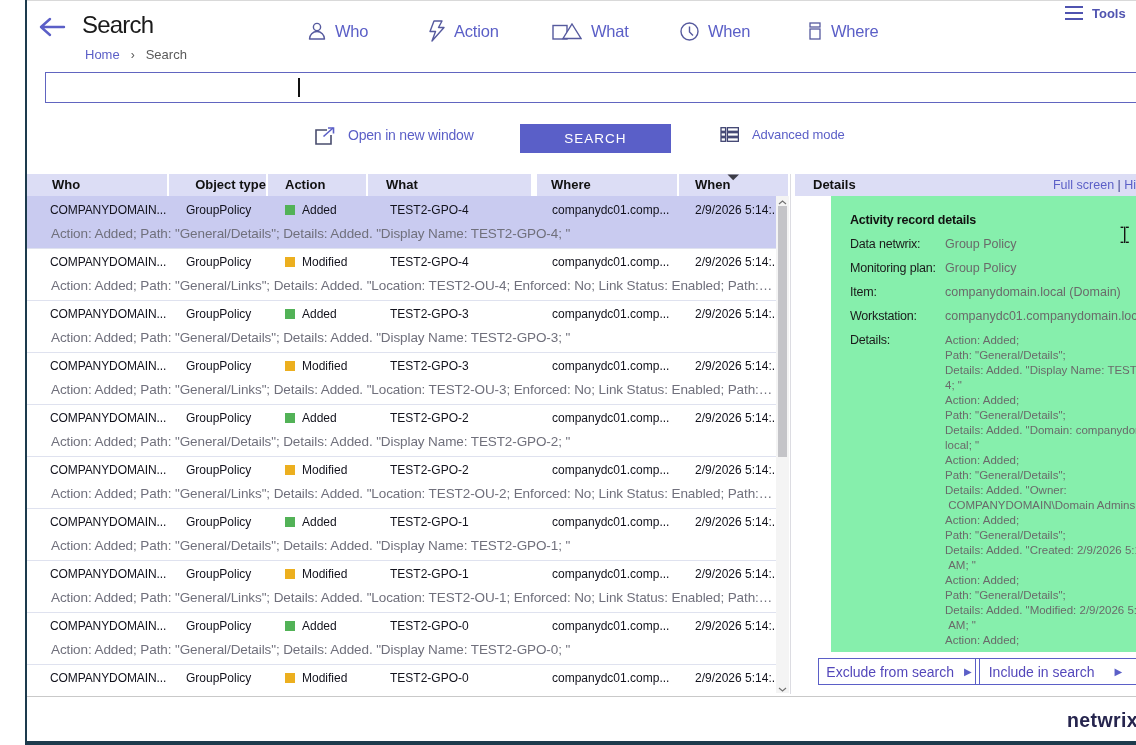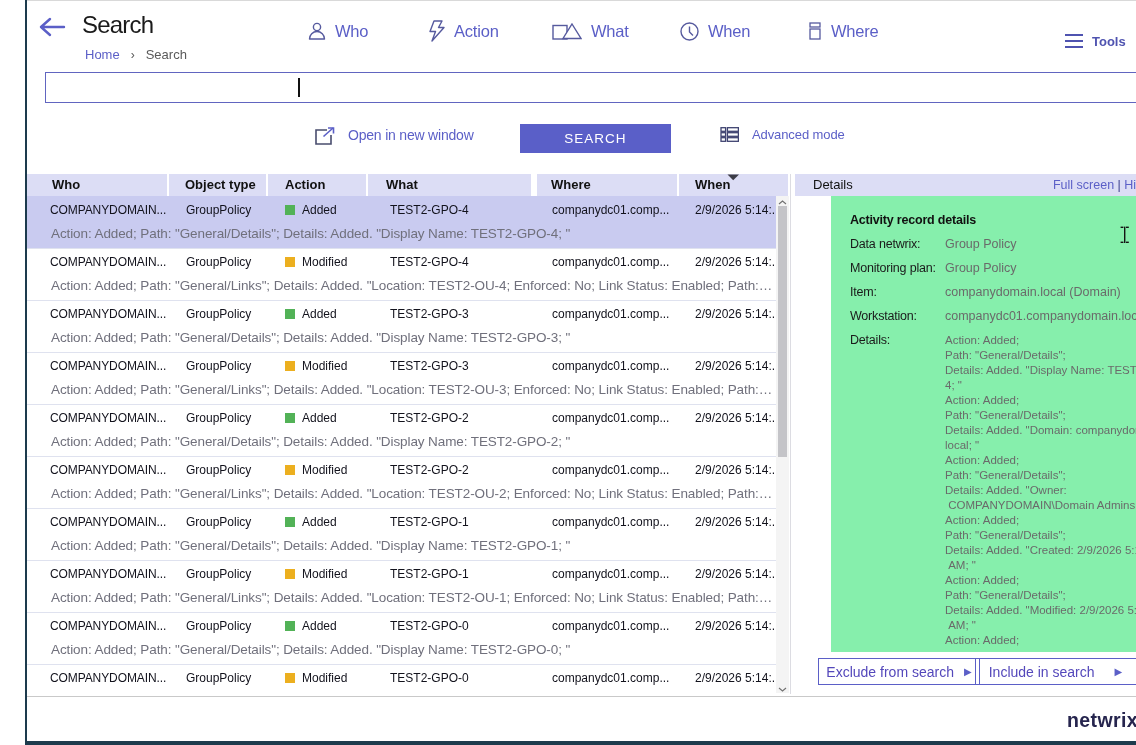--- a/index.html
+++ b/index.html
@@ -13,21 +13,21 @@
 #edgeR { left:1134px; top:0; width:2px; height:745px; background:#1d3b4d; }
 #edgeB { left:0; top:741px; width:1136px; height:4px; background:#1d3b4d; }
 #edgeT { left:0; top:0; width:1136px; height:1px; background:#d9d9d9; }
 
 #backArrow { left:14px; top:17px; }
 #title { left:57px; top:11px; font-size:24px; color:#1a1a1a; letter-spacing:-0.8px; }
 #crumbs { left:60px; top:47px; font-size:13px; color:#5a5a5a; }
 #crumbs .sep { color:#5a5a5a; padding:0 11px; font-size:12px; }
 .nav { top:20px; height:22px; display:flex; align-items:center; font-size:16.5px; letter-spacing:-0.2px; color:#5b5fc7; }
 .nav svg { margin-right:9px; }
-#tools { top:33px; font-size:13px; font-weight:bold; color:#4f53b0; display:flex; align-items:center; }
+#tools { top:5px; font-size:13px; font-weight:bold; color:#4f53b0; display:flex; align-items:center; }
 #tools svg { margin-right:9px; }
 
 #searchBox { left:20px; top:72px; width:1096px; height:31px; border:1px solid #6165c0; background:#fff; }
 #tag { left:25px; top:75px; height:25px; display:flex; }
 #tagL { background:#e1e1f6; border:1px solid #6165c0; display:flex; align-items:center; padding:0 11px 0 8px; }
 #tagL .circ { width:7px; height:7px; border:1.3px solid #3c3c4e; border-radius:50%; margin-right:8px; }
 #tagL .lbl { font-size:13px; font-weight:bold; color:#111; }
 #tagR { background:#fff; border:1px solid #6165c0; border-left:none; display:flex; align-items:center; padding:0 8px; }
 #tagR .val { font-size:13px; color:#111; }
 #tagR .x { margin-left:10px; font-size:12px; color:#333; }
@@ -55,21 +55,21 @@
 .c-where { position:absolute; left:525px; top:7px; font-size:12px; color:#12121c; }
 .c-when { position:absolute; left:668px; top:7px; font-size:12px; color:#12121c; }
 .sub { position:absolute; left:24px; top:30px; font-size:13.5px; letter-spacing:-0.1px; color:#70707c; white-space:nowrap; max-width:723px; overflow:hidden; text-overflow:ellipsis; }
 .sq-g { background:#52b257; }
 .sq-y { background:#ecaf1f; }
 
 .sbar { position:absolute; background:#f1f1f1; }
 .sthumb { position:absolute; background:#c4c4c8; }
 
 #dhead { left:770px; top:174px; width:364px; height:22px; background:#dcddf5; }
-#dtitle { left:788px; top:177px; font-size:13px; font-weight:normal; color:#111;text-align:right; }
+#dtitle { left:788px; top:177px; font-size:13px; font-weight:bold; color:#111;text-align:right; }
 #dlinks { right:11px; top:178px; font-size:12.5px; color:#5b5fc7; white-space:nowrap; }
 #dbody { left:806px; top:196px; width:354px; height:456px; overflow:hidden; background:#86efac; }
 .fld-l { position:absolute; left:19px; font-size:12.5px; letter-spacing:-0.2px; color:#1a1a1a; white-space:nowrap; }
 .fld-v { position:absolute; left:114px; font-size:12.5px; color:#6a6a6a; white-space:nowrap; }
 #ddetails { position:absolute; left:114px; top:137px; width:260px; font-size:11.5px; color:#6a6a6a; line-height:15px; white-space:nowrap; }
 #dbtns { left:770px; top:658px; }
 .dbtn { position:absolute; top:0; width:162px; height:27px; border:1px solid #5b5fc7; color:#5448bb; font-size:14px; display:flex; align-items:center; justify-content:center; }
 .dbtn .tri { font-size:10px; margin-left:10px; color:#5b5fc7; }
 #footline { left:2px; top:696px; width:1132px; height:1px; background:#c9c9c9; }
 #logo { left:1042px; top:710px; }
@@ -151,21 +151,21 @@
           <rect x="7.4" y="5.7" width="11" height="3.6"></rect>
           <rect x="1" y="10.7" width="4.6" height="3.6"></rect>
           <rect x="7.4" y="10.7" width="11" height="3.6"></rect>
         </g>
       </svg>
   <span>Advanced mode</span>
 </div>
 
 <div id="grid" class="abs">
   <div class="hcell" style="left:0; width:140px;"><span style="padding-left:25px; display:inline-block;">Who</span></div>
-  <div class="hcell" style="left:142px; width:97px;"><span style="padding-left:16px; display:inline-block;">Object type</span></div>
+  <div class="hcell" style="left:142px; width:97px;text-align:right;"><span style="padding-left:16px; display:inline-block;">Object type</span></div>
   <div class="hcell" style="left:241px; width:98px;"><span style="padding-left:17px; display:inline-block;">Action</span></div>
   <div class="hcell" style="left:341px; width:163px;"><span style="padding-left:18px; display:inline-block;">What</span></div>
   <div class="hcell" style="left:510px; width:140px;"><span style="padding-left:14px; display:inline-block;">Where</span></div>
   <div class="hcell" style="left:652px; width:109px;"><span style="padding-left:16px; display:inline-block;">When</span></div>
   <svg class="abs" style="left:700px; top:0;" width="13" height="7">
         <path d="M0.5 0.5 H12 L6.2 6.2 Z" fill="#3c3c46"></path>
       </svg>
   <div id="rows">
 <div class="row sel" style="top:22px;">
 <div class="c-who">COMPANYDOMAIN...</div>

